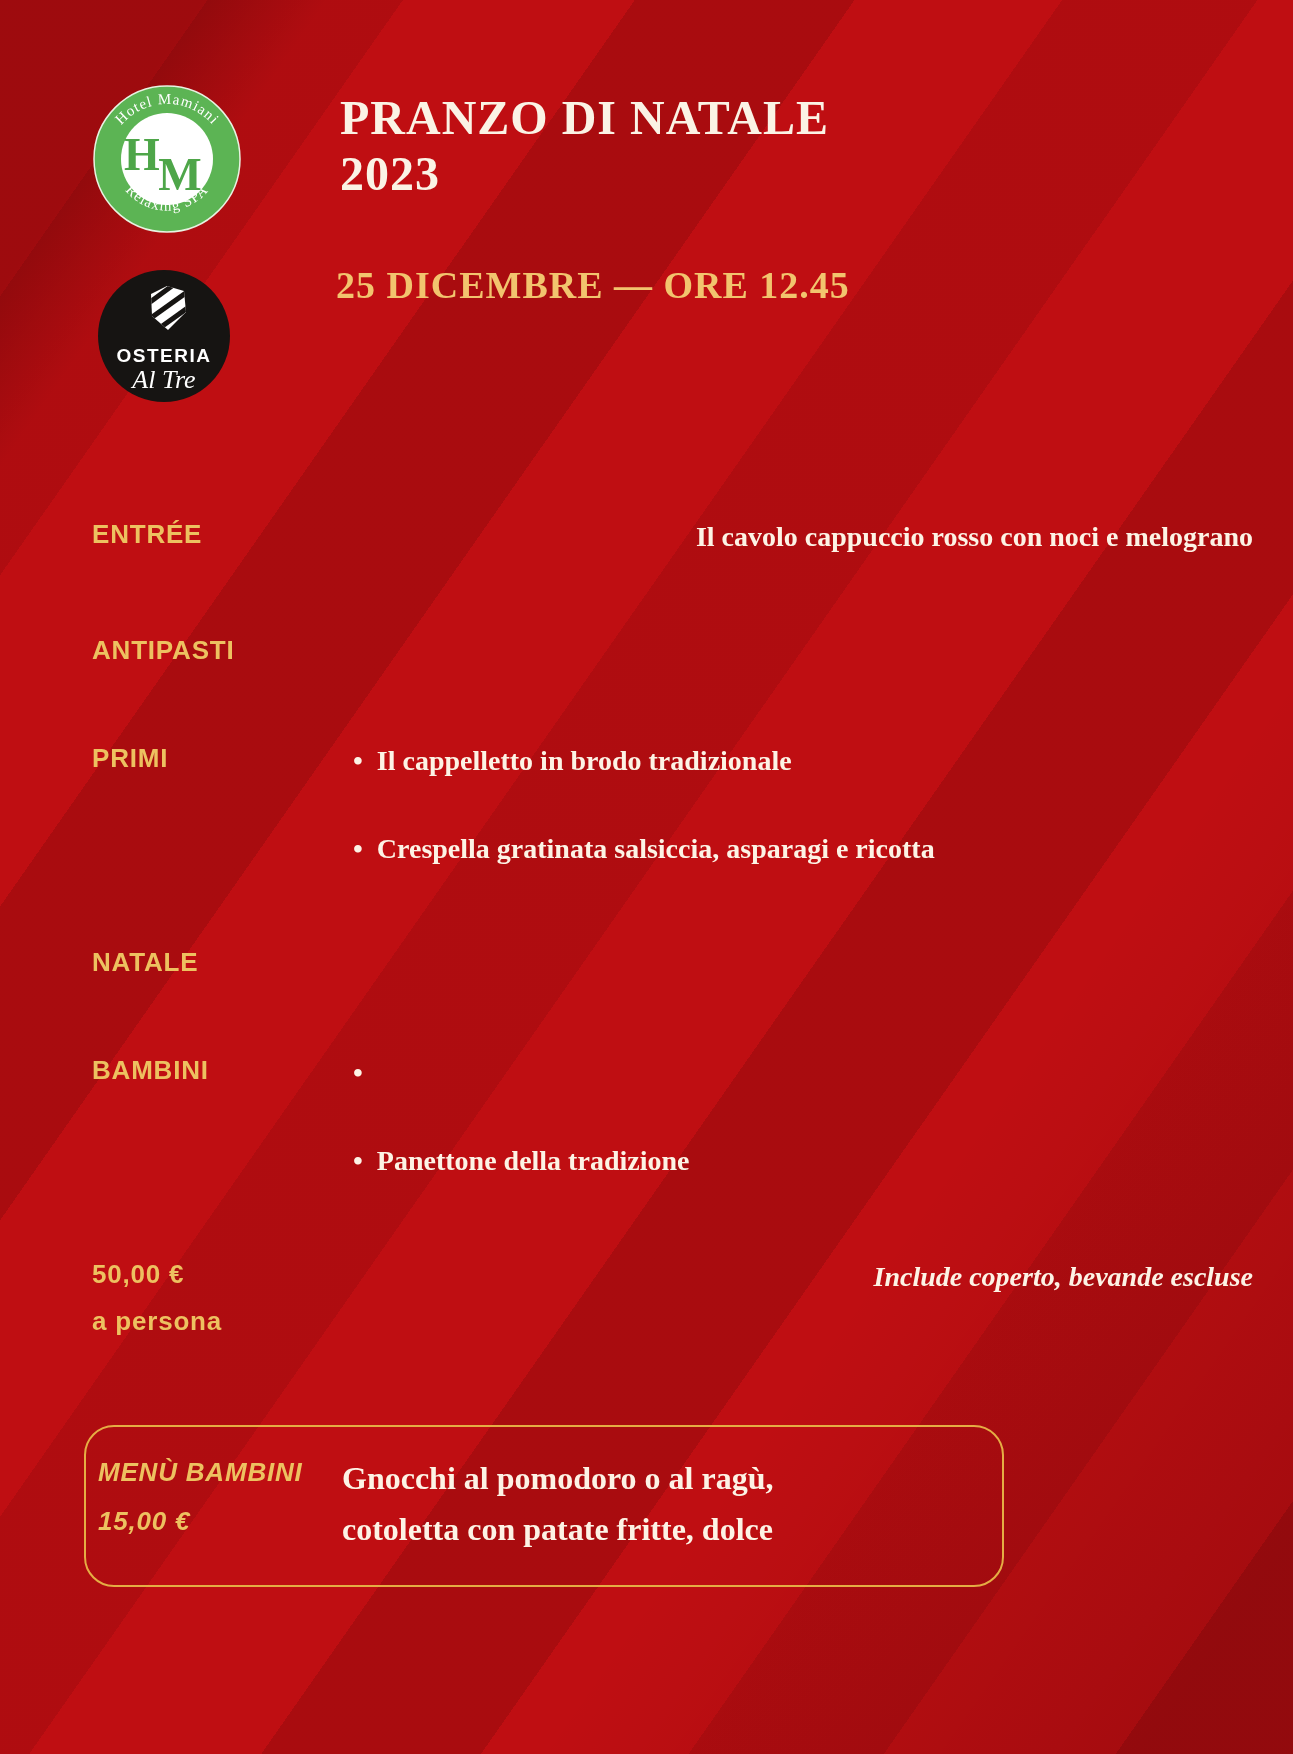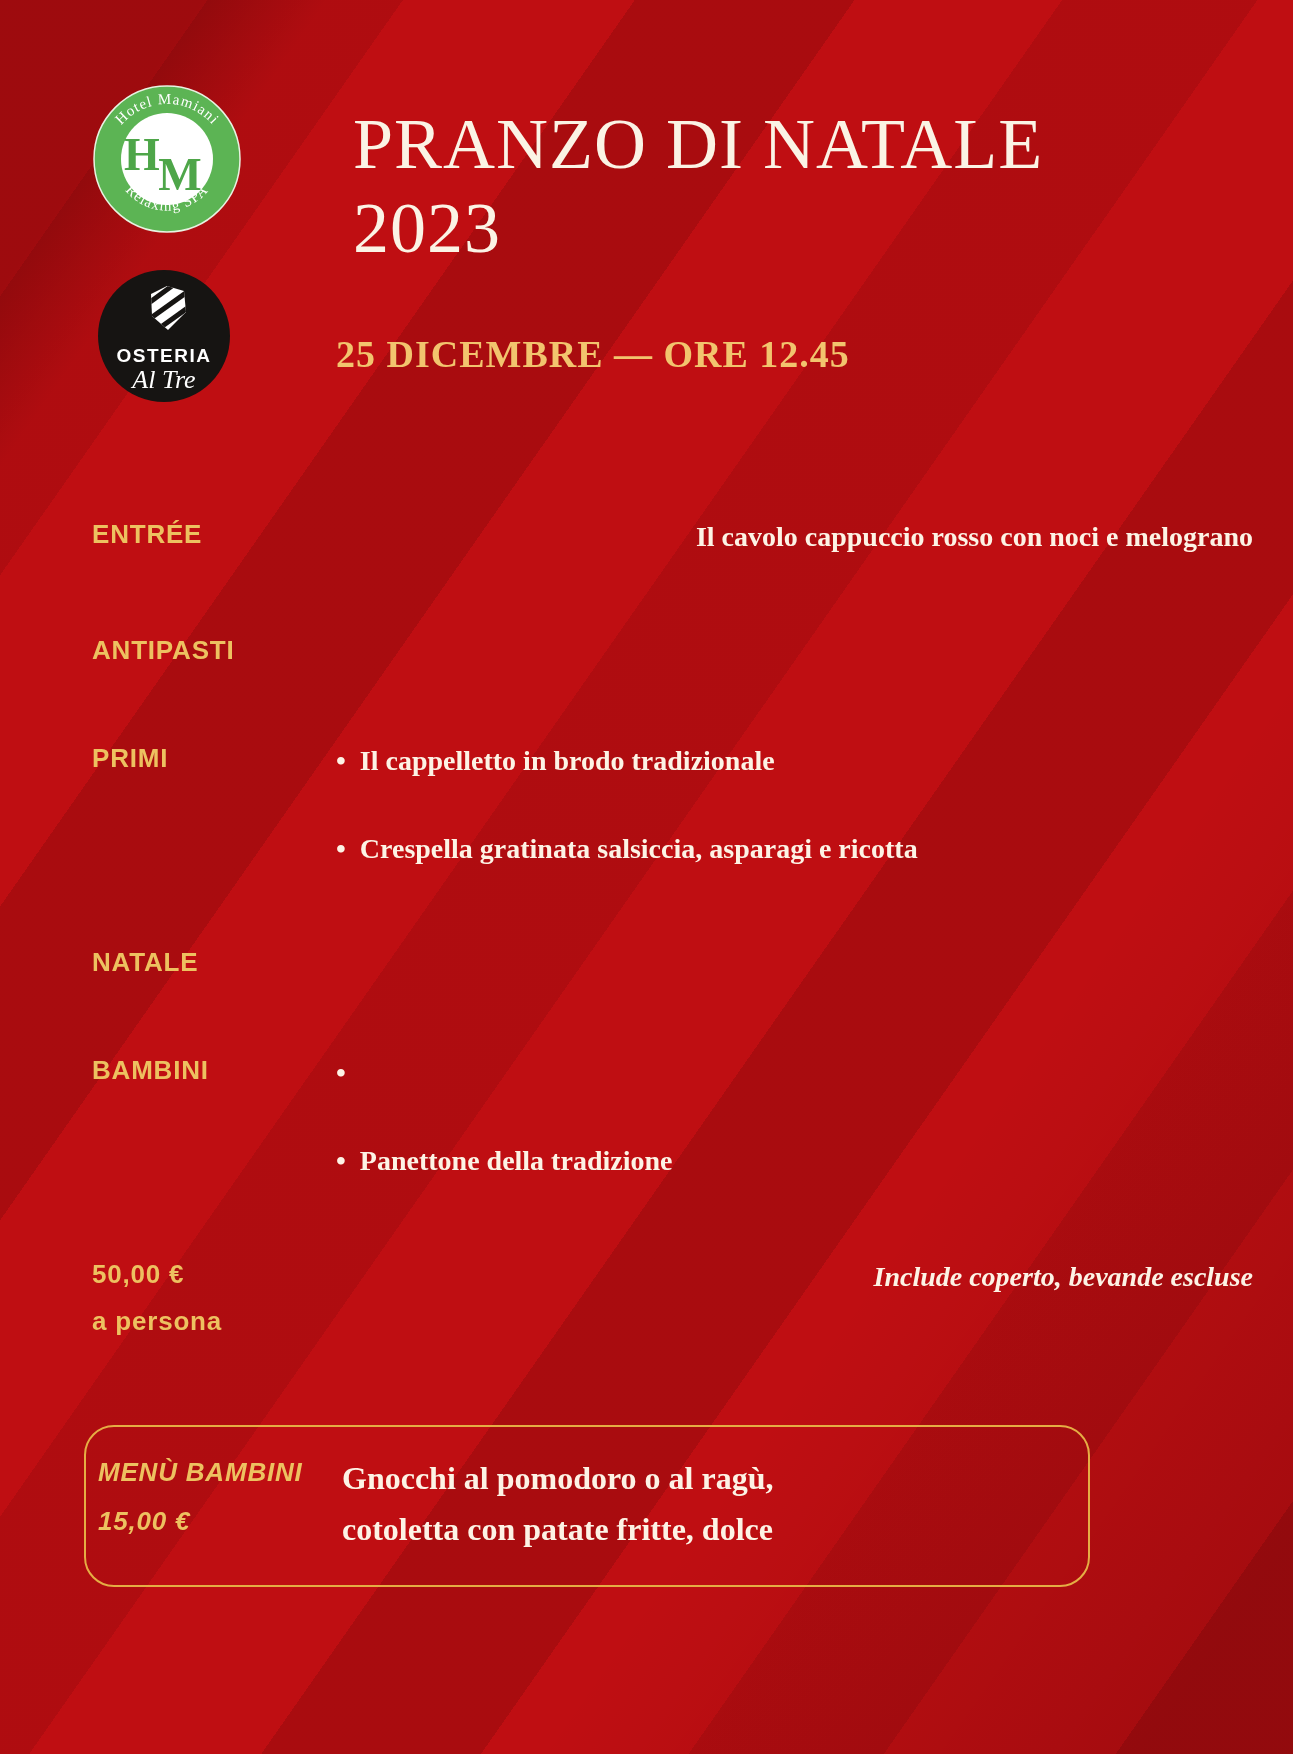--- a/index.html
+++ b/index.html
@@ -17,49 +17,49 @@
         rgba(60,0,0,0) 330px, rgba(60,0,0,0) 520px,
         rgba(60,0,0,0.17) 520px, rgba(60,0,0,0.17) 700px);
     font-family:"Liberation Serif","DejaVu Serif",serif;
   }
   .hdr{display:flex;padding-top:84px;}
   .logo-col{width:336px;flex:none;box-sizing:border-box;padding-left:92px;}
   .title-col{flex:1;padding-right:50px;}
   .logo-hm{display:block;}
   .logo-ost{display:block;margin-top:34px;margin-left:4px;}
   h1.title{
-    margin:17px;padding-top:2px;
-    font-size:72px;line-height:1.16;font-weight:400;
+    margin:4px;padding-top:2px;
+    font-size:48px;line-height:1.16;font-weight:700;
     letter-spacing:1px;color:#fbf3e5;white-space:pre-line;
   }
   .date-line{
     margin-top:62px;
     font-size:38px;font-weight:700;letter-spacing:1px;
     color:#f2c46e;
   }
   main{margin-top:112px;}
-  .row{display:flex;margin-bottom:74px;}
+  .row{display:flex;margin-bottom:74px;gap:17px;}
   .row.mb-price{margin-bottom:88px;}
   .row-label{
     width:336px;flex:none;box-sizing:border-box;padding-left:92px;padding-top:3px;
     font-family:"Liberation Sans","DejaVu Sans",sans-serif;
     font-weight:700;font-size:26px;letter-spacing:0.8px;color:#edc160;
   }
   .row-label .sub{margin-top:16px;}
   .row-content{flex:1;padding-right:40px;text-align:right;}
   .dish{
     font-size:28px;font-weight:700;color:#fdf3e5;
     line-height:1.5;white-space:pre-line;
   }
   .dish.italic{font-style:italic;}
   .bullet-item{display:flex;gap:14px;}
   .bullet-item + .bullet-item{margin-top:46px;}
   .bullet-dot{font-size:28px;font-weight:700;color:#fdf3e5;line-height:1.5;}
   .kids-box{
-    margin-left:84px;width:1006px;box-sizing:border-box;
+    margin-left:84px;width:920px;box-sizing:border-box;
     border:2px solid #e5ad44;border-radius:30px;
     padding:26px 20px 30px 12px;
     display:flex;
   }
   .kids-label-col{
     width:244px;flex:none;padding-top:4px;
     font-family:"Liberation Sans","DejaVu Sans",sans-serif;
     font-weight:700;font-style:italic;font-size:26px;letter-spacing:0.8px;color:#edc160;
   }
   .kids-price{margin-top:18px;}

